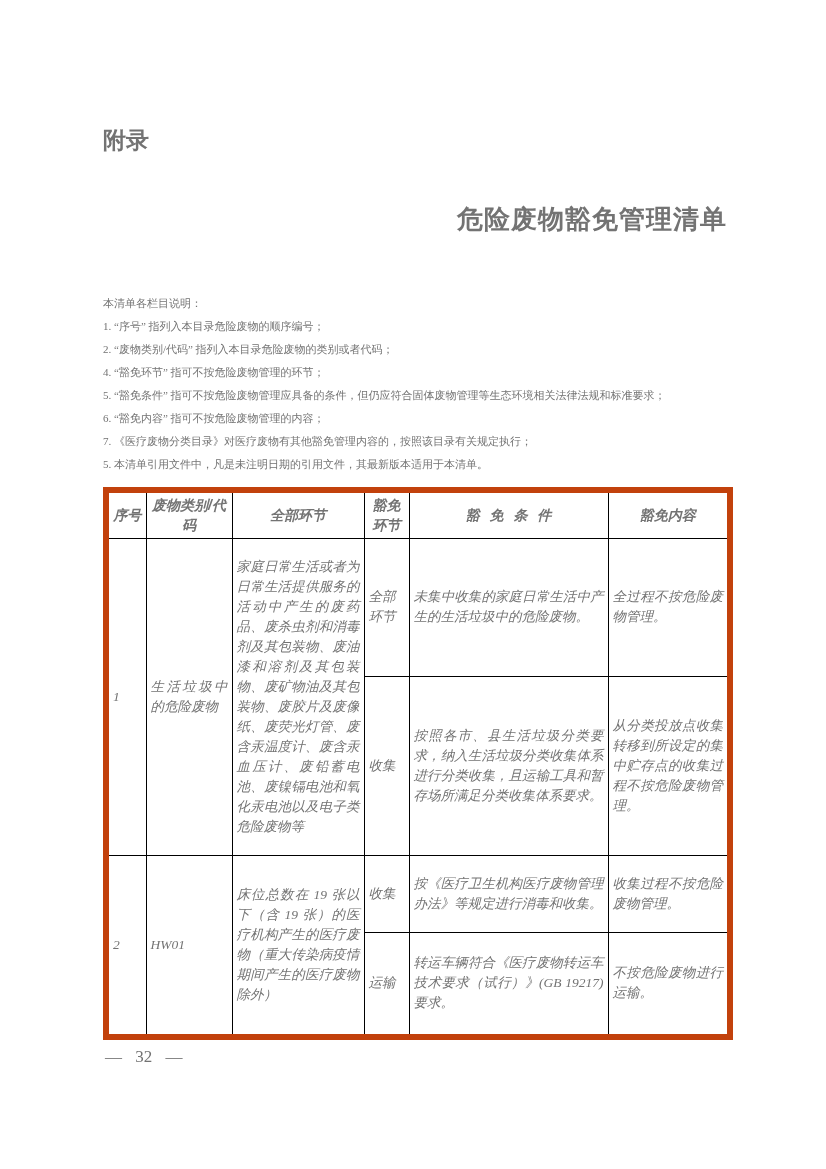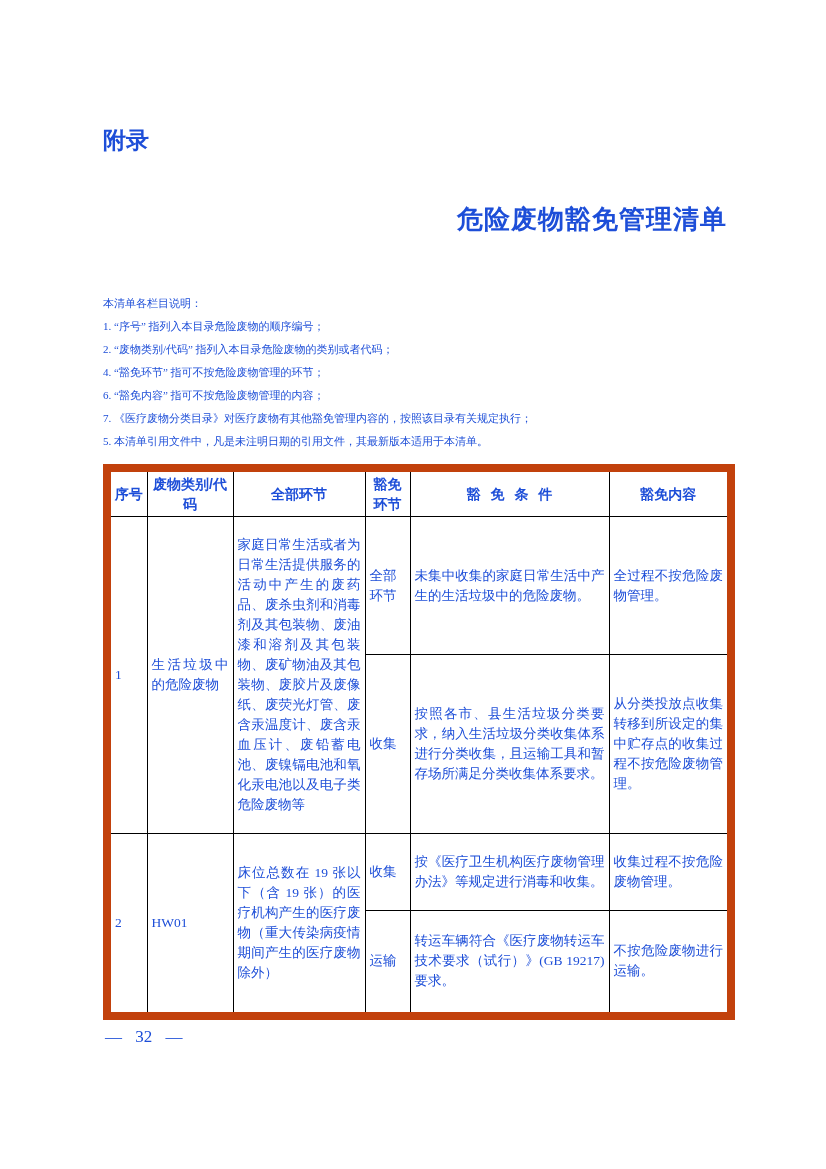--- a/index.html
+++ b/index.html
@@ -2,21 +2,21 @@
 <html><head>
 <meta charset="utf-8">
 <style>
   html,body { margin:0; padding:0; background:#ffffff; }
   .page {
     position:relative;
     width:826px; height:1169px;
     box-sizing:border-box;
     padding:125px 99px 0 103px;
     background:#ffffff;
-    color:#1d4ed8;
+    color:#737373;
     font-family:"Liberation Serif","DejaVu Serif",serif;
     overflow:hidden;
   }
   .appendix {
     font-family:"Liberation Sans","DejaVu Sans",sans-serif;
     font-weight:bold;
     font-size:23px;
     line-height:30px;
   }
   .title {
@@ -33,21 +33,22 @@
     font-size:11px;
     line-height:23px;
     text-align:justify;
   }
   .note { margin:0; }
   table.exemption {
     margin-top:11px;
     width:624px;
     table-layout:fixed;
     border-collapse:collapse;
-    border:8px solid #c2410c;
+    border:6px solid #c2410c;
+    font-style:italic;
   }
   table.exemption th, table.exemption td {
     border:1px solid #000;
     box-sizing:border-box;
     vertical-align:middle;
     font-size:13.5px;
     line-height:20px;
     padding:18px 4px;
     overflow:hidden;
   }
@@ -86,20 +87,21 @@
 
   <div class="appendix">附录</div>
 
   <div class="title">危险废物豁免管理清单</div>
 
   <div class="notes">
     <div class="note">本清单各栏目说明：</div>
     <div class="note">1. “序号” 指列入本目录危险废物的顺序编号；</div>
     <div class="note">2. “废物类别/代码” 指列入本目录危险废物的类别或者代码；</div>
     <div class="note">4. “豁免环节” 指可不按危险废物管理的环节；</div>
+    <div class="note">5. “豁免条件” 指可不按危险废物管理应具备的条件，但仍应符合固体废物管理等生态环境相关法律法规和标准要求；</div>
     <div class="note">6. “豁免内容” 指可不按危险废物管理的内容；</div>
     <div class="note">7. 《医疗废物分类目录》对医疗废物有其他豁免管理内容的，按照该目录有关规定执行；</div>
     <div class="note">5. 本清单引用文件中，凡是未注明日期的引用文件，其最新版本适用于本清单。</div>
   </div>
 
   <table class="exemption">
     <colgroup>
       <col class="col-no">
         <col class="col-cat">
         <col class="col-waste">

